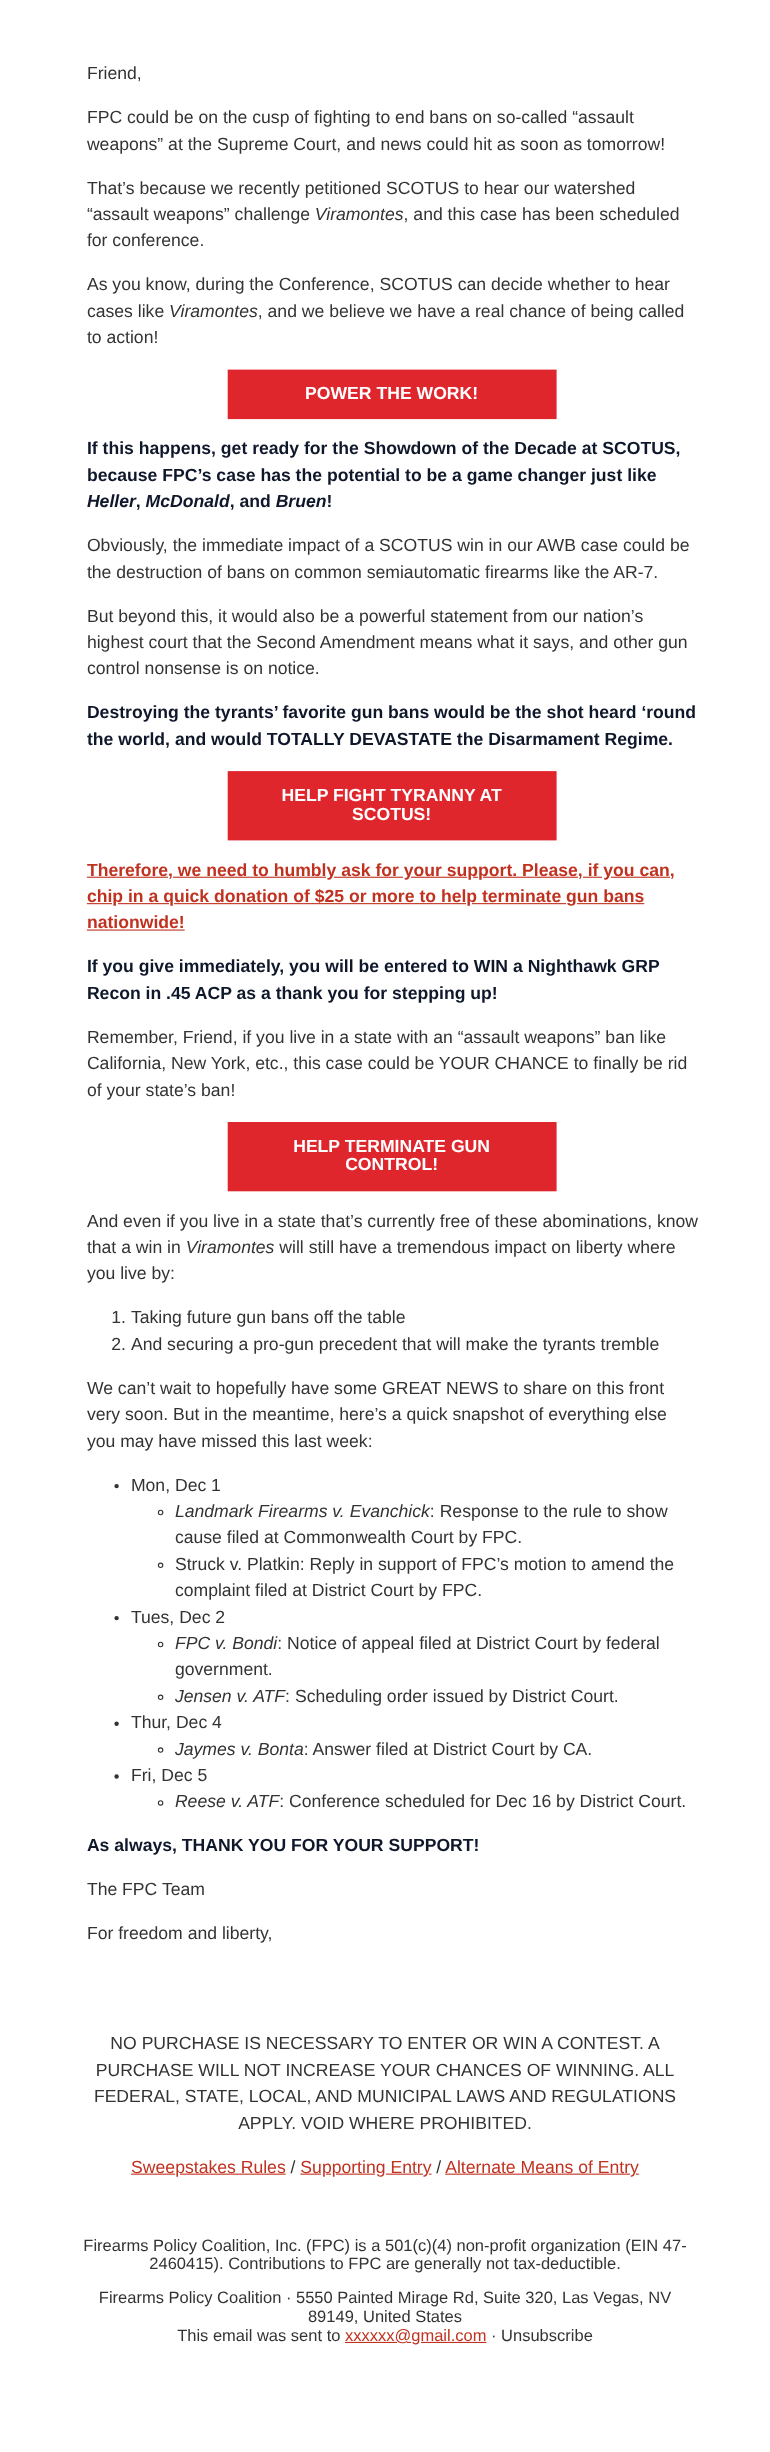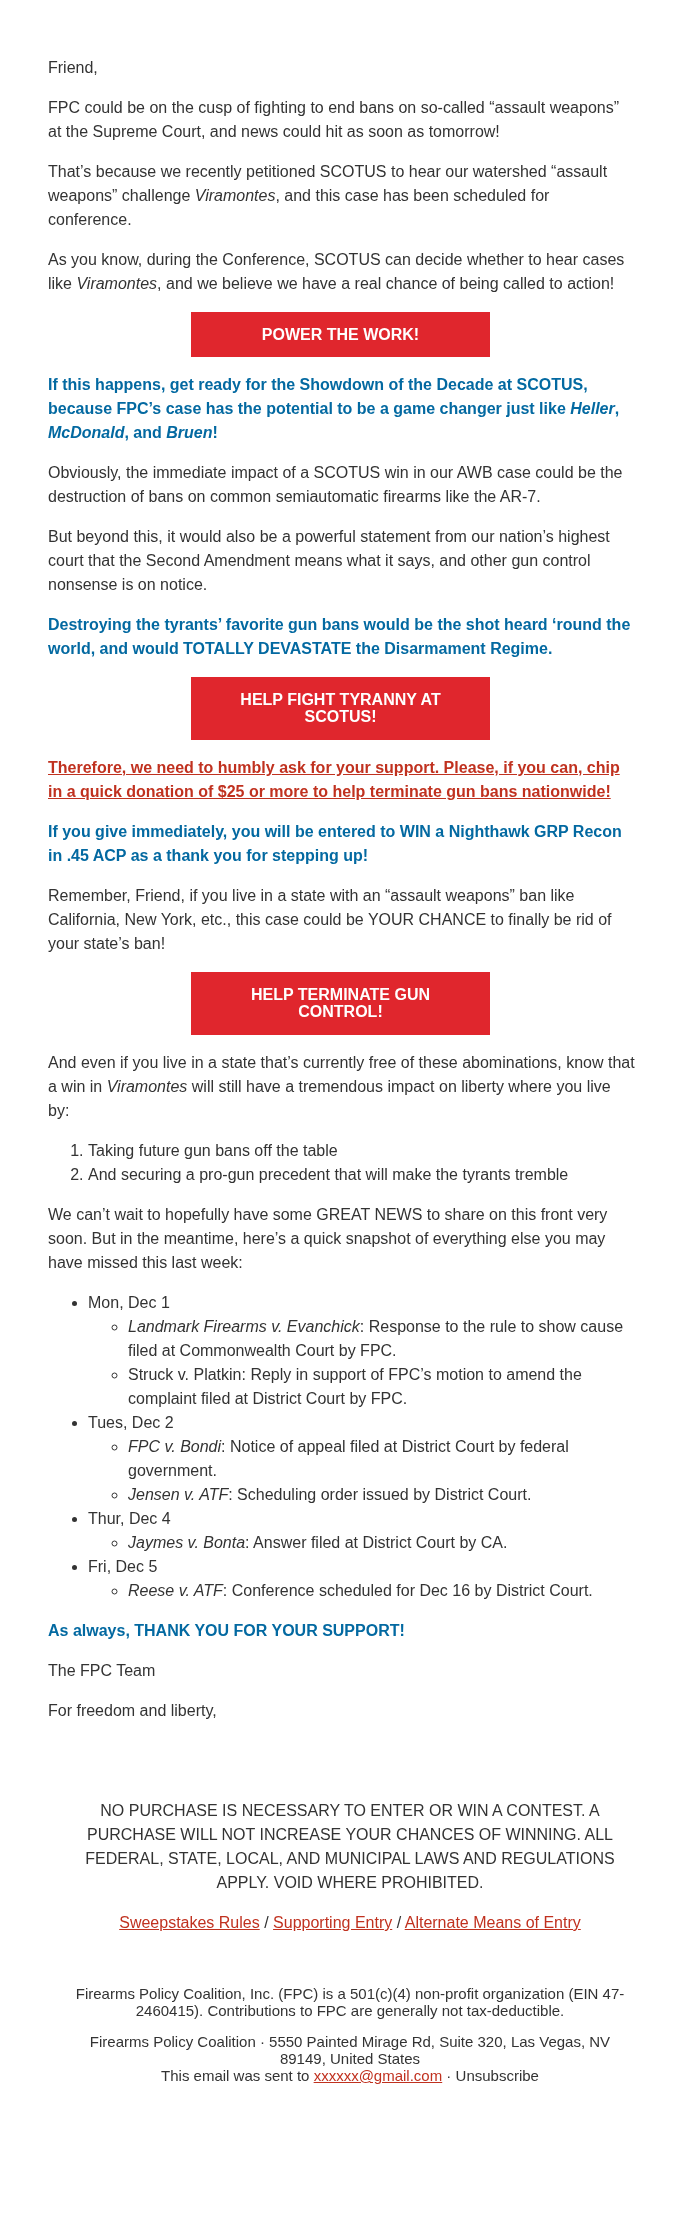--- a/index.html
+++ b/index.html
@@ -1,19 +1,19 @@
 <!DOCTYPE html>
 <html><head>
 <meta charset="utf-8">
 <style>
   html, body { margin: 0; padding: 0; background: #ffffff; }
   body { width: 700px; font-family: "Liberation Sans", sans-serif; color: #333333; }
-  .wrap { padding: 56px 65px 0 48px; }
+  .wrap { padding: 56px 65px 0 79px; }
   p { margin: 0 0 16px 0; font-size: 16px; line-height: 24px; }
-  .bold { font-weight: bold; color: #0369a1; }
+  .bold { font-weight: bold; color: #0f172a; }
   .red-link { color: #c0311f; font-weight: bold; text-decoration: underline; }
   .btn-row { text-align: center; margin: 4px 0 16px 0; }
   .btn { display: inline-block; width: 299px; background: #e0262d; color: #ffffff; font-weight: bold;
          font-size: 16px; line-height: 17px; text-align: center; text-decoration: none; box-sizing: border-box;
          padding: 14px 40px; margin-left: -2px; }
   .btn.two { padding: 14px 45px 15px 45px; }
   ol, ul { margin: 0 0 16px 0; padding-left: 40px; font-size: 16px; line-height: 24px; }
   ul.sub { list-style-type: circle; margin: 0; padding-left: 40px; }
   ul.top { list-style-type: disc; }
   .footer { text-align: center; padding: 60px 65px 0 65px; color: #333; }

